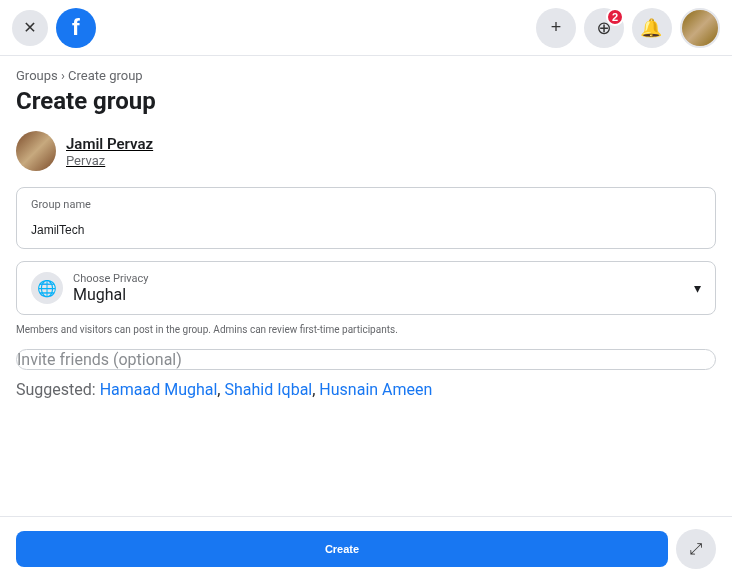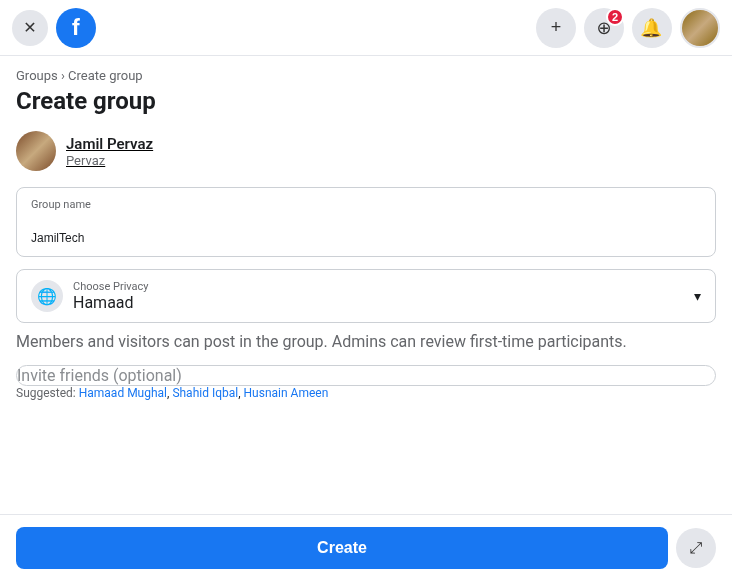--- a/index.html
+++ b/index.html
@@ -148,21 +148,21 @@
     .form-field {
       border: 1px solid #ccd0d5;
       border-radius: 8px;
       padding: 10px 14px;
       margin-bottom: 12px;
       background: #fff;
     }
     .field-label {
       font-size: 11px;
       color: #65676b;
-      margin-bottom: 16px;
+      margin-bottom: 8px;
     }
     .field-value-input {
       font-size: 12px;
       color: #1c1e21;
       border: none;
       outline: none;
       width: 100%;
       background: transparent;
     }
 
@@ -200,41 +200,42 @@
       font-size: 16px;
       color: #1c1e21;
     }
     .chevron-icon {
       font-size: 14px;
       color: #1c1e21;
     }
 
     
     .description-text {
-      font-size: 16px;
+      font-size: 10px;
       color: #65676b;
       margin-bottom: 12px;
       line-height: 1.4;
     }
 
     
     .invite-field {
       border: 1px solid #ccd0d5;
       border-radius: 16px;
       padding: 0;
+      margin-bottom: 10px;
       background: #fff;
     }
     .invite-placeholder {
       font-size: 16px;
       color: #8a8d91;
     }
 
     
     .suggested {
-      font-size: 12px;
+      font-size: 16px;
       color: #1c1e21;
       margin-bottom: 12px;
     }
     .suggested-label {
       color: #65676b;
     }
     .suggested-link {
       color: #1877f2;
       cursor: pointer;
       text-decoration: none;
@@ -252,21 +253,21 @@
       display: flex;
       align-items: center;
     }
     .create-btn {
       flex: 1;
       background: #1877f2;
       color: white;
       border: none;
       border-radius: 8px;
       padding: 12px;
-      font-size: 16px;
+      font-size: 11px;
       font-weight: 600;
       cursor: pointer;
       text-align: center;
     }
     .expand-btn {
       width: 40px;
       height: 40px;
       background: #e4e6eb;
       border: none;
       border-radius: 50%;
@@ -322,21 +323,21 @@
 
   <div class="form-field">
     <div class="field-label">Group name</div>
     <input class="field-value-input" type="text" value="JamilTech" style="">
   </div>
 
   <div class="privacy-field">
     <div class="privacy-icon">🌐</div>
     <div class="privacy-text">
       <div class="privacy-label">Choose Privacy</div>
-      <div class="privacy-value">Hamaad</div>
+      <div class="privacy-value">Mughal</div>
     </div>
     <span class="chevron-icon">▾</span>
   </div>
 
   <div class="description-text">Members and visitors can post in the group. Admins can review first-time participants.</div>
 
   <div class="invite-field">
     <span class="invite-placeholder">Invite friends (optional)</span>
   </div>
 

